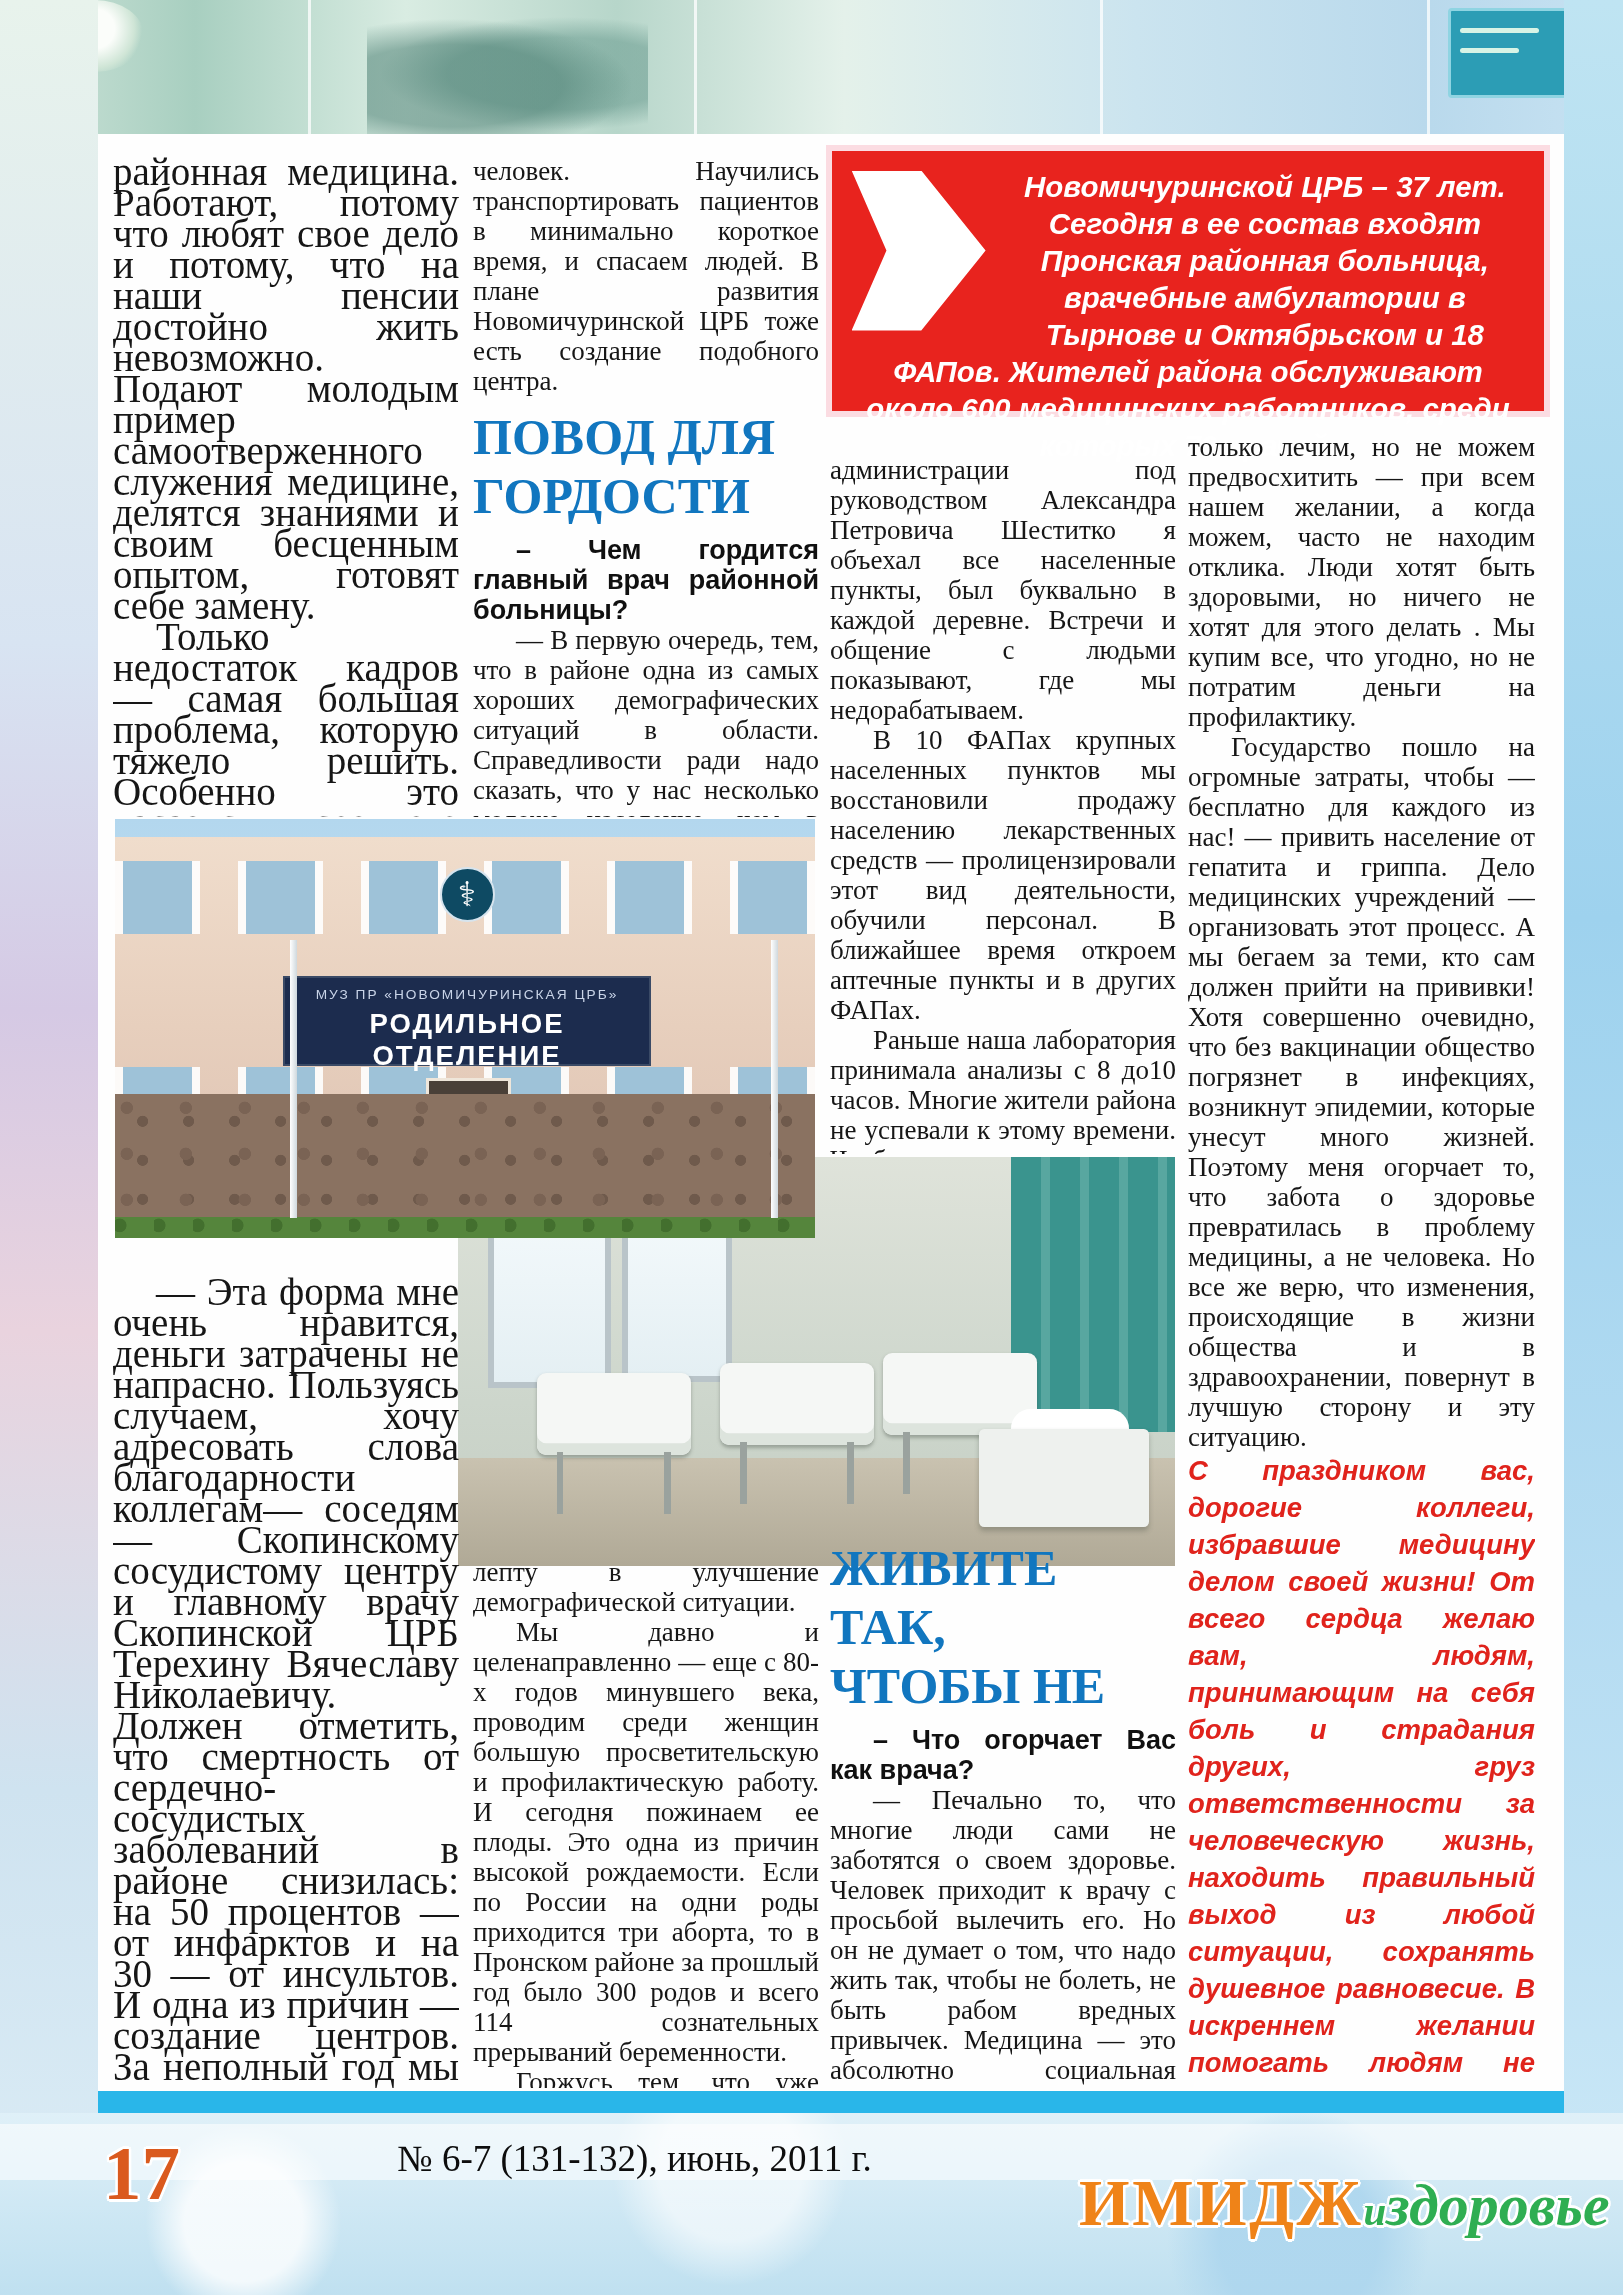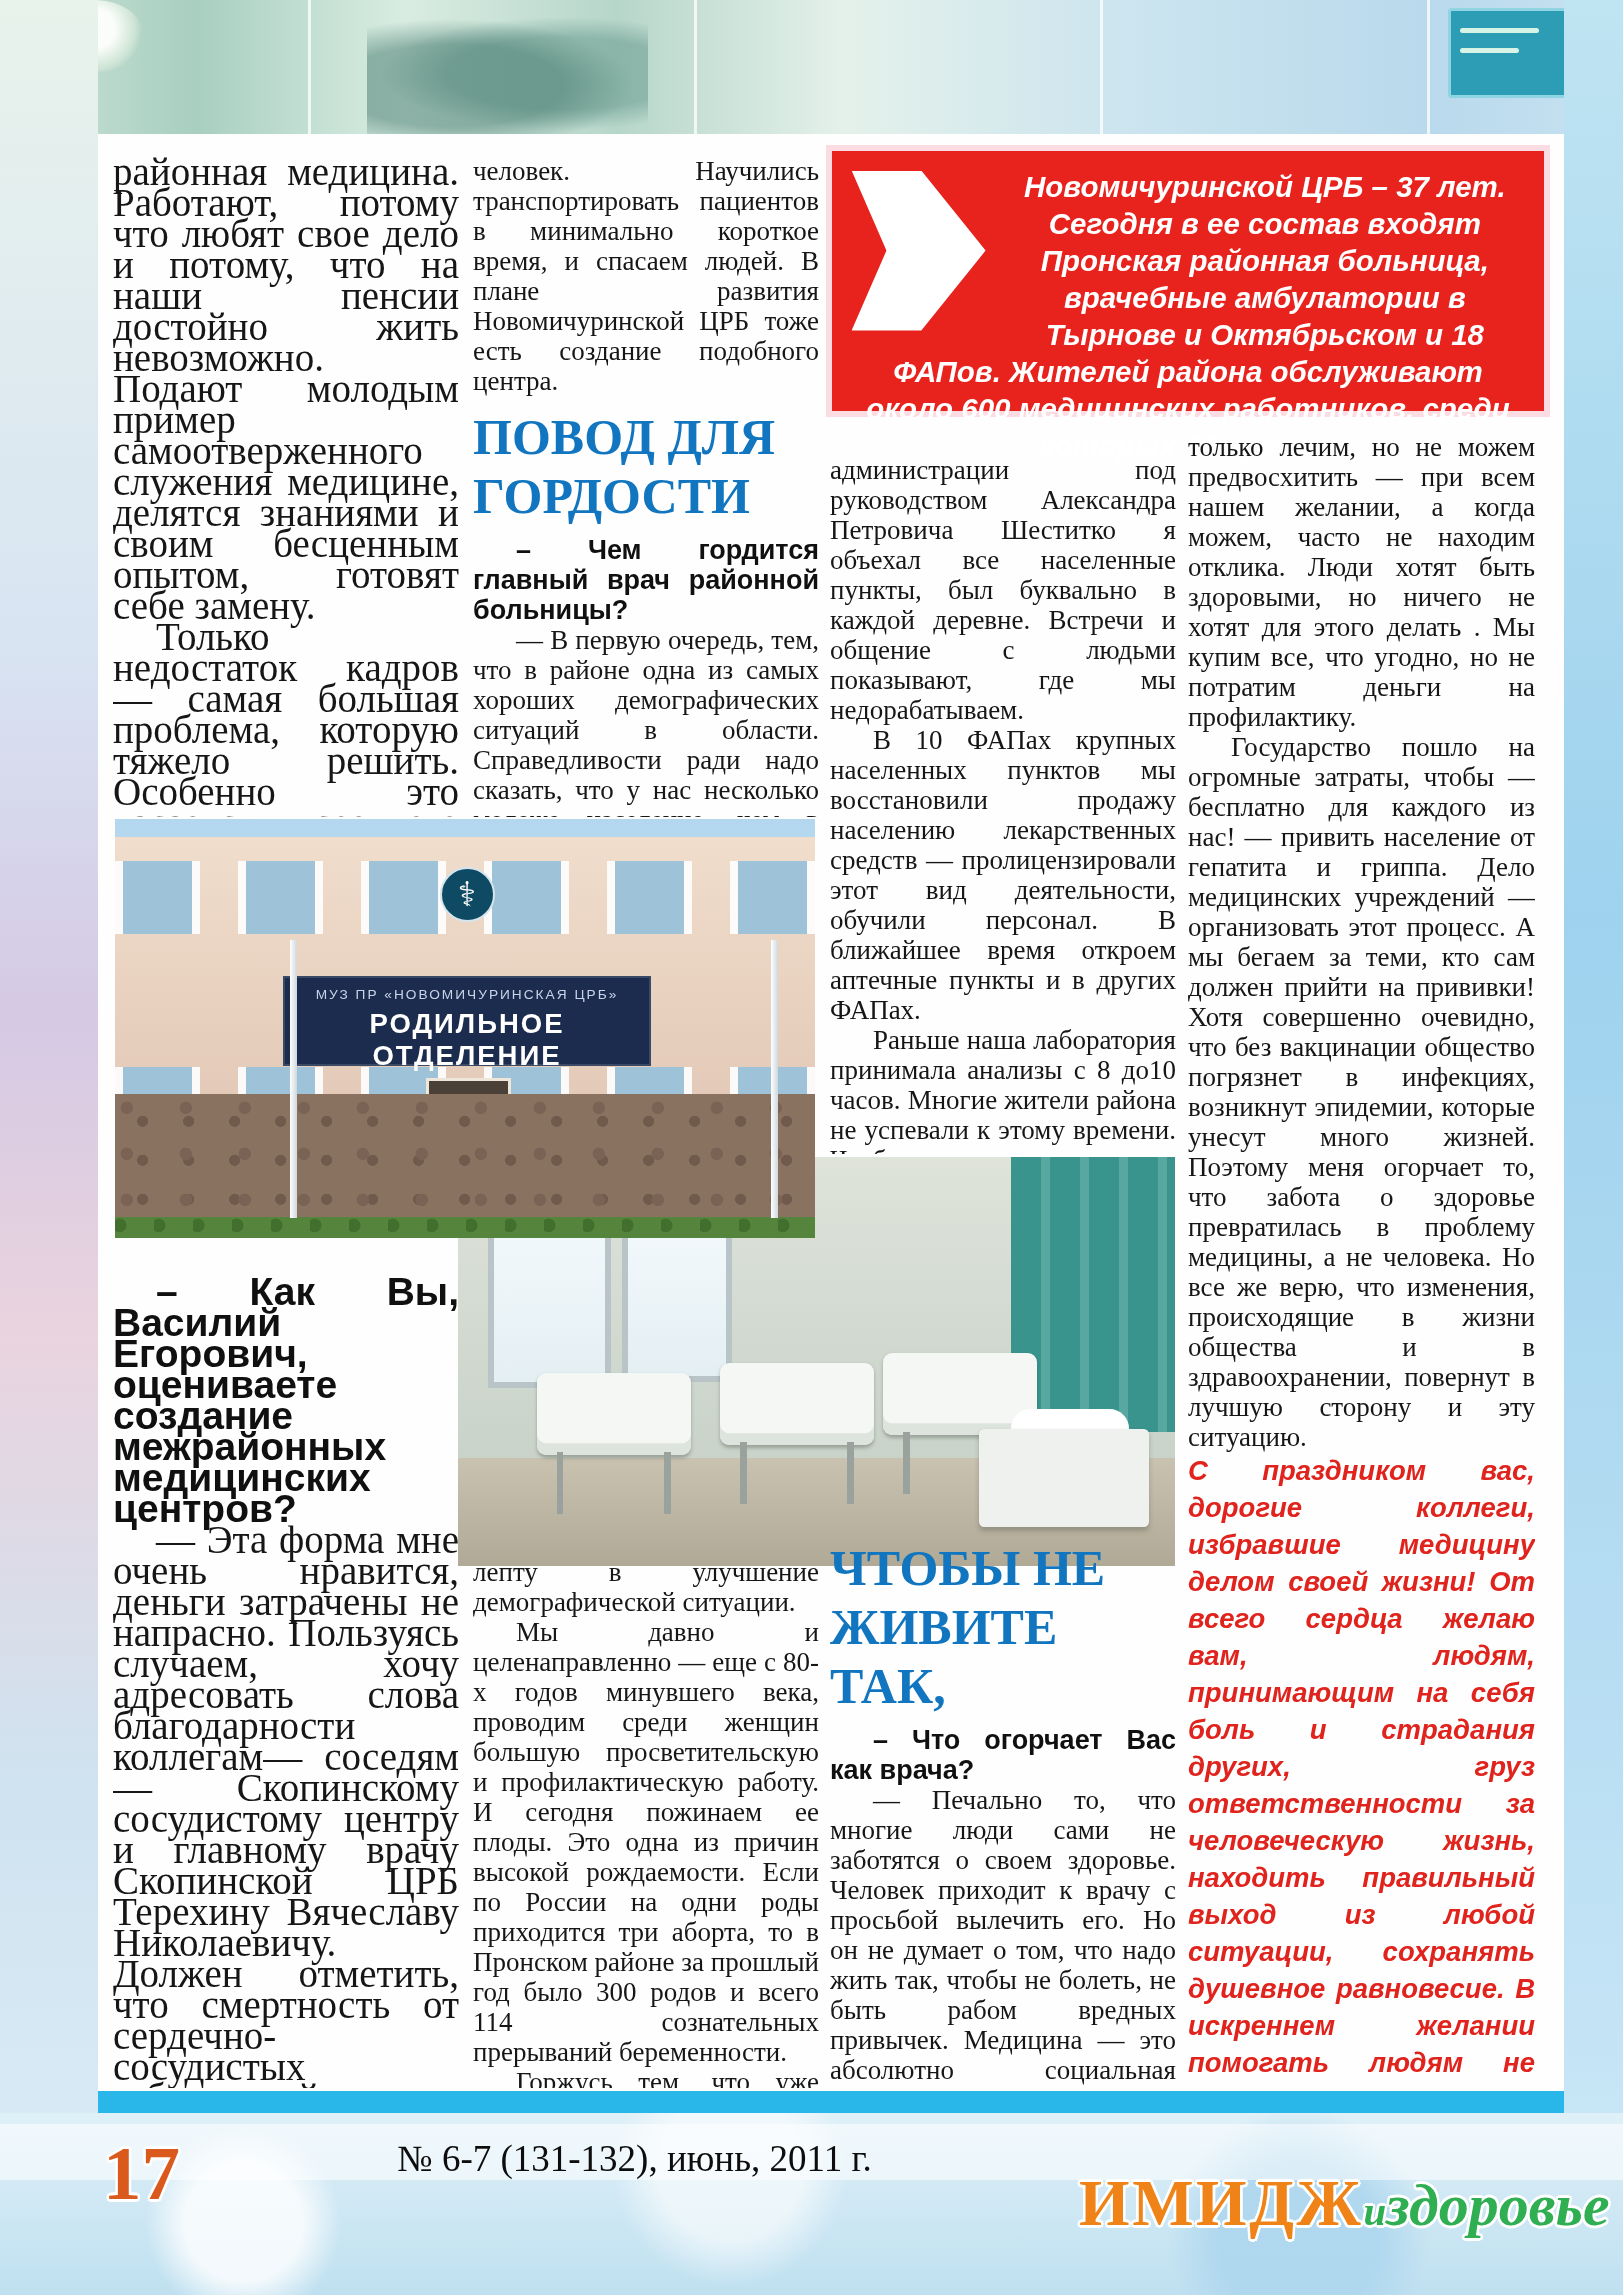--- a/index.html
+++ b/index.html
@@ -180,34 +180,33 @@
     <div class="p1-fence" style="background:
         radial-gradient(circle at 20% 30%,#7a6354 0 5.9px,rgba(122,99,84,0) 6.5px),
         radial-gradient(circle at 60% 70%,#6f5a4c 0 5.2px,rgba(111,90,76,0) 5.9px),#8a7261;
         background-size:59px 46px,46px 39px;"></div>
     <div class="p1-bush"></div>
     <div class="pole" style="left:175px;"></div>
     <div class="pole" style="left:656px;"></div>
   </figure>
 
   <section class="col serif lg" style="left:113px;top:1276px;width:346px;height:812px;z-index:4;">
-    <p class="q ind">– Как Вы, Василий Егорович, оцениваете создание межрайонных медицинских центров?</p>
     <p class="ind">— Эта форма мне очень нравится, деньги затрачены не напрасно. Пользуясь случаем, хочу адресовать слова благодарности коллегам— соседям — Скопинскому сосудистому центру и главному врачу Скопинской ЦРБ Терехину Вячеславу Николаевичу. Должен отметить, что смертность от сердечно-сосудистых заболеваний в районе снизилась: на 50 процентов — от инфарктов и на 30 — от инсультов. И одна из причин — создание центров. За неполный год мы отправили в Скопинский центр 130</p>
   </section>
 
   <section class="col serif sm" style="left:473px;top:1557px;width:346px;height:531px;z-index:4;">
     <p>лепту в улучшение демографической ситуации.</p>
     <p class="ind">Мы давно и целенаправленно — еще с 80-х годов минувшего века, проводим среди женщин большую просветительскую и профилактическую работу. И сегодня пожинаем ее плоды. Это одна из причин высокой рождаемости. Если по России на одни роды приходится три аборта, то в Пронском районе за прошлый год было 300 родов и всего 114 сознательных прерываний беременности.</p>
     <p class="ind">Горжусь тем, что уже второй раз в составе районной</p>
   </section>
 
   <section class="col serif sm" style="left:830px;top:1539px;width:346px;height:550px;z-index:4;">
     <div class="head2" style="margin-top:0;">
+      <div>ЖИВИТЕ ТАК,</div>
       <div>ЧТОБЫ НЕ</div>
-      <div>ЖИВИТЕ ТАК,</div>
     </div>
     <p class="q ind">– Что огорчает Вас как врача?</p>
     <p class="ind">— Печально то, что многие люди сами не заботятся о своем здоровье. Человек приходит к врачу с просьбой вылечить его. Но он не думает о том, что надо жить так, чтобы не болеть, не быть рабом вредных привычек. Медицина — это абсолютно социальная проблема. Мы</p>
   </section>
 
   <div class="page-num">17</div>
   <div class="issue">№ 6-7 (131-132), июнь, 2011 г.</div>
   <div class="logo">
     <span class="logo-w1">ИМИДЖ</span><span class="logo-w2">и</span><span class="logo-w3">здоровье</span>
   </div>

